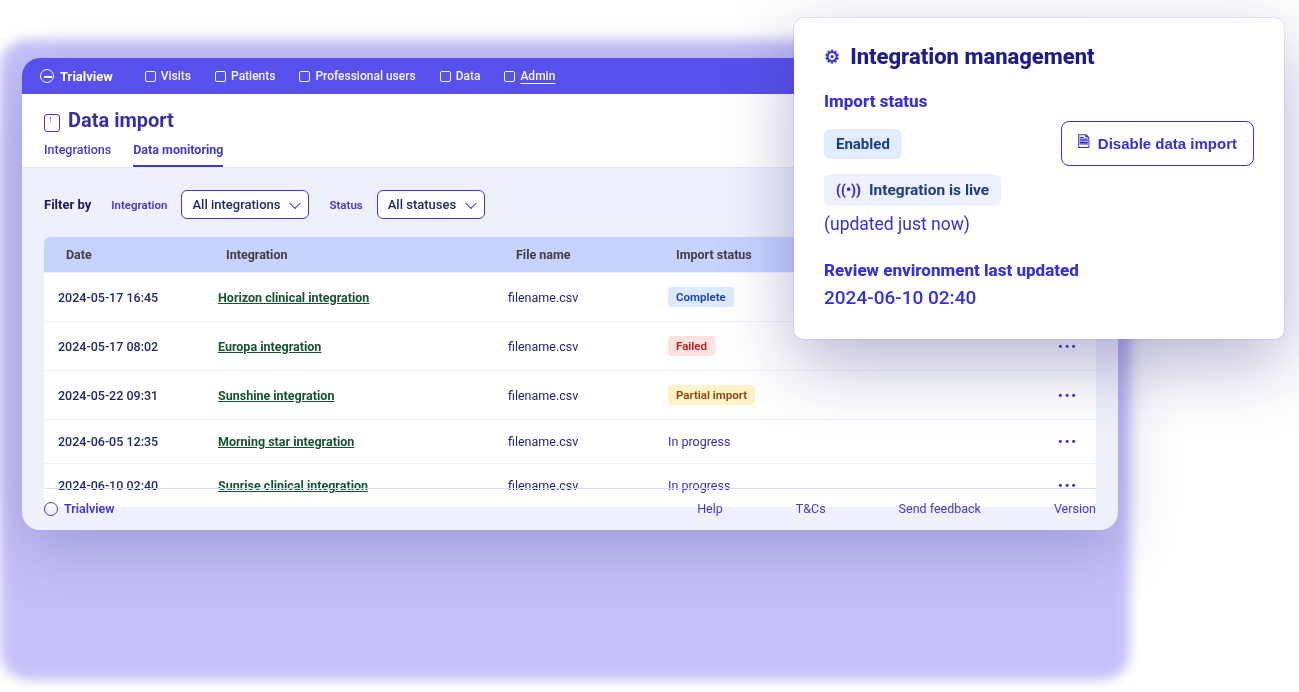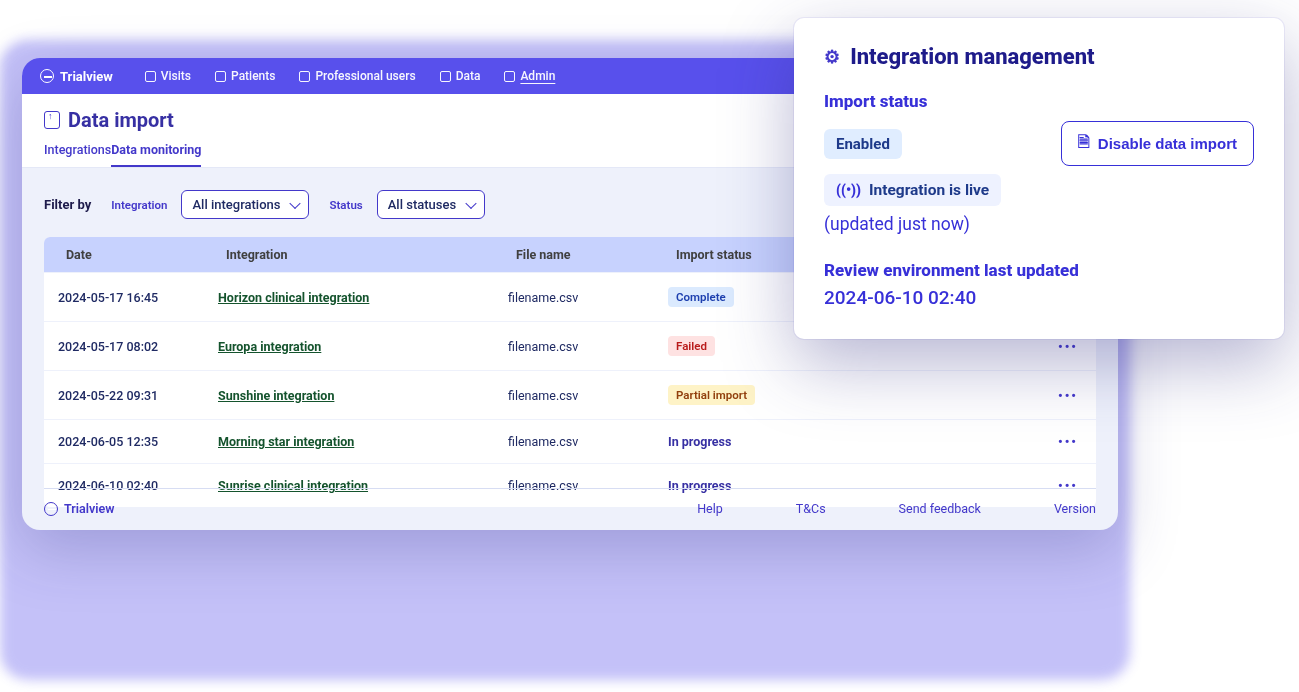--- a/index.html
+++ b/index.html
@@ -63,30 +63,30 @@
   .navitem.active { text-decoration: underline; text-underline-offset: 3px; }
   .navicon { width:11px; height:11px; border:1.3px solid #fff; border-radius:2px; display:inline-block; }
 
   
   .page-header {
     background:#fff;
     padding: 14px 22px 0 22px;
     border-bottom: 1px solid #e4e8f7;
   }
   .page-title {
-    display:flex; align-items:center; gap:8px;
+    display:flex; align-items:flex-end; gap:8px;
     color:#3730a3; font-size:20px; font-weight:700;
   }
   .doc-icon {
     width:16px; height:18px;
     border:1.8px solid #4338ca; border-radius:3px;
     position:relative; display:inline-block;
   }
   .doc-icon::after{content:"↑"; position:absolute; top:-1px; left:3px; font-size:9px; color:#4338ca; font-weight:900;}
-  .subtabs { display:flex; margin-top:10px; font-size:12.5px; }
+  .subtabs { display:flex; gap:22px; margin-top:10px; font-size:12.5px; }
   .subtab { color:#4338ca; padding-bottom:8px; cursor:pointer; font-weight:500;}
   .subtab.active { font-weight:700; border-bottom:2px solid #4338ca; }
 
   
   .main { padding: 22px; }
   .filterbar { display:flex; align-items:center; gap:14px; font-size:13px; color:#1e1b4b; font-weight:700; }
   .filterbar .lbl { color:#4338ca; font-size:11.5px; font-weight:600; margin-left:6px;}
   .select {
     border:1.5px solid #4338ca; border-radius:6px;
     background:#fff; color:#1f2a63;
@@ -104,21 +104,21 @@
   .table { margin-top:18px; width:100%; background:#fff; border-radius:6px; overflow:hidden; font-size:12.5px;}
   .thead { background:#c7d2fe; color:#404040; font-weight:700; display:grid; grid-template-columns: 160px 290px 160px 150px 1fr 48px; padding:10px 22px;}
   .row { display:grid; grid-template-columns: 160px 290px 160px 150px 1fr 48px; padding:14px 14px; border-top:1px solid #eef1fb; align-items:center;}
   .row .date{ color:#1f2a63; font-weight:500;}
   .row .intg{ color:#14532d; font-weight:700; text-decoration:underline; cursor:pointer;}
   .row .fname{ color:#1f2a63;}
   .badge { display:inline-block; padding:3px 8px; border-radius:4px; font-size:11.5px; font-weight:600;}
   .badge.complete{ background:#dbeafe; color:#1e40af;}
   .badge.failed{ background:#fee2e2; color:#b91c1c;}
   .badge.partial{ background:#fef3c7; color:#92400e;}
-  .inprog{ color:#3730a3; font-weight:700;}
+  .inprog{ color:#3730a3; font-weight:400;}
   .dots{ color:#4338ca; font-weight:900; letter-spacing:2px; cursor:pointer; text-align:right; padding-right:4px;}
 
   
   .footer{
     position:absolute; bottom:14px; left:22px; right:22px;
     border-top:1px solid #d7ddf3; padding-top:12px;
     display:flex; align-items:center; justify-content:space-between;
     font-size:12.5px; color:#4338ca;
   }
   .footer .fbrand{ display:flex; align-items:center; gap:6px; font-weight:600;}

